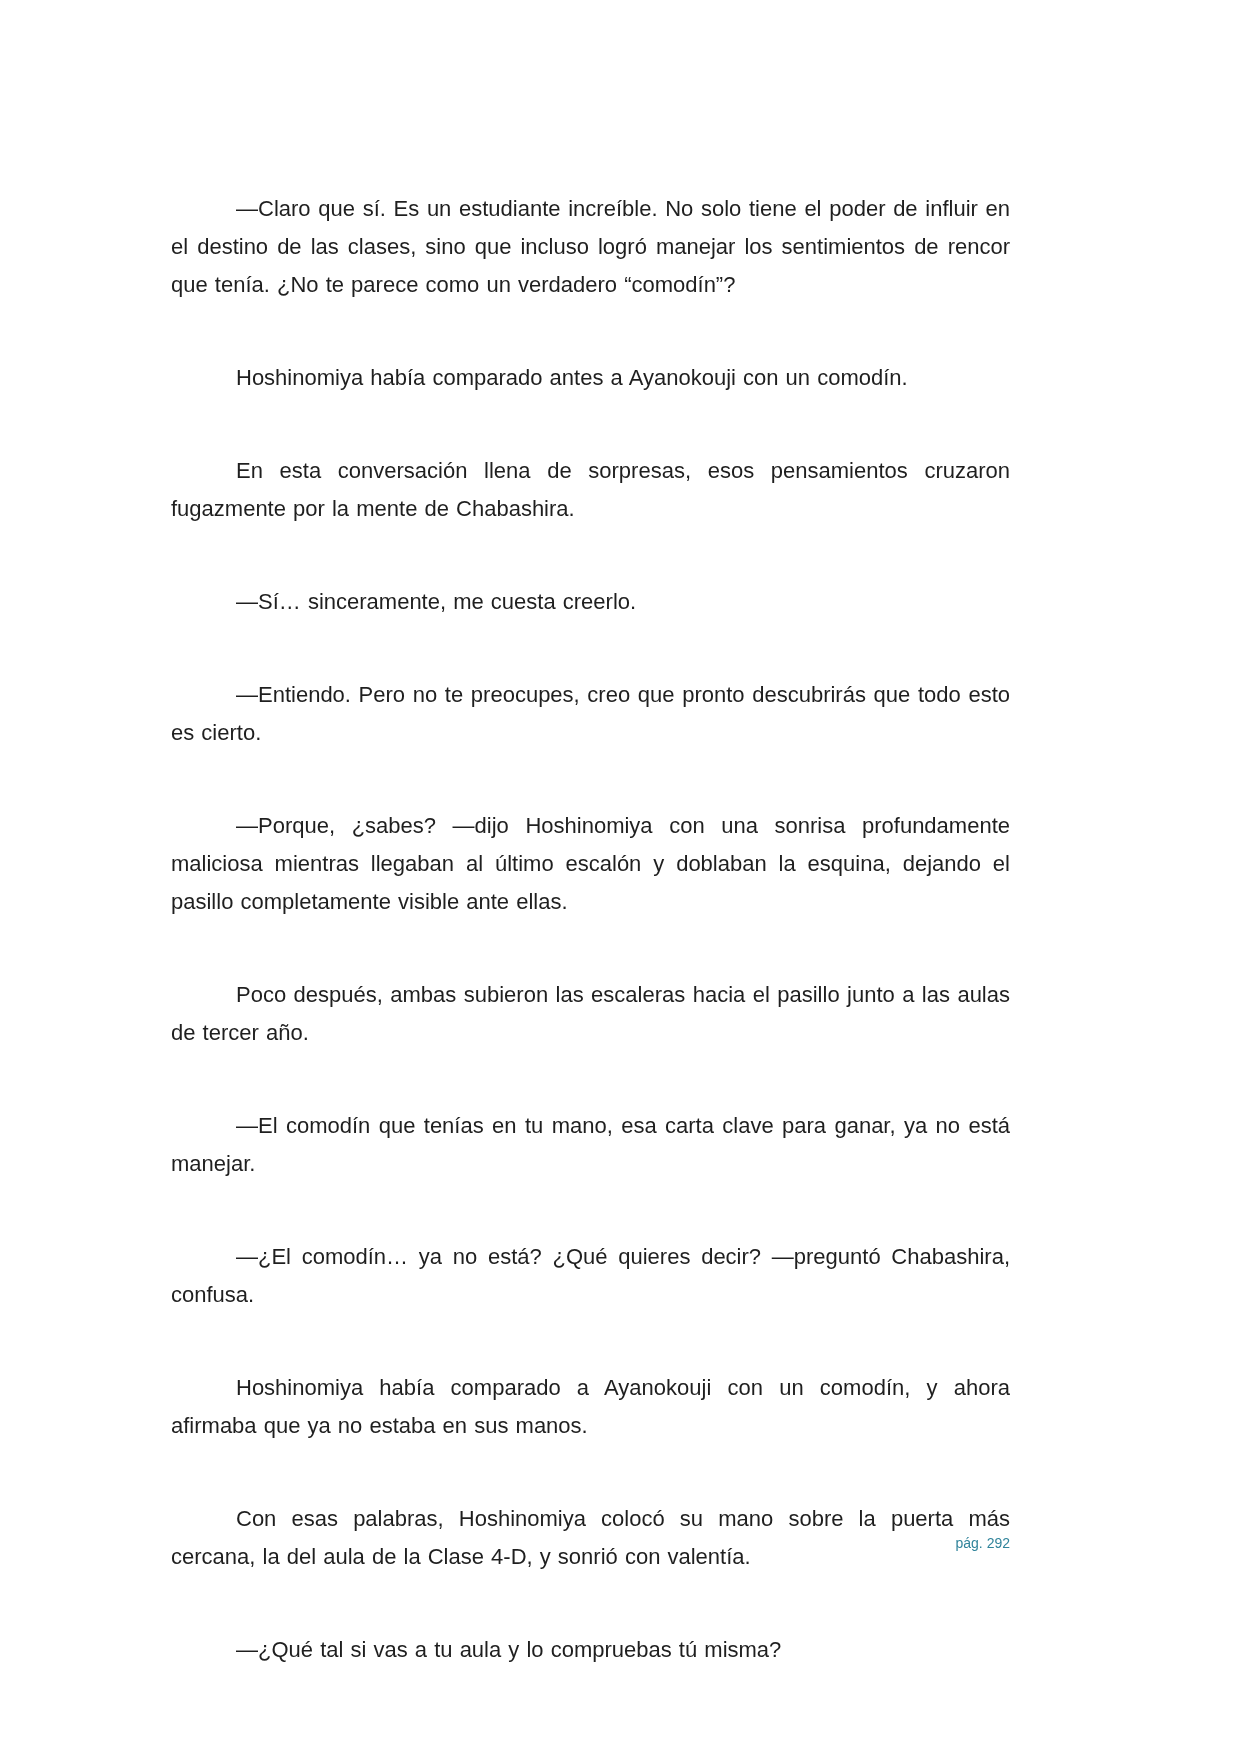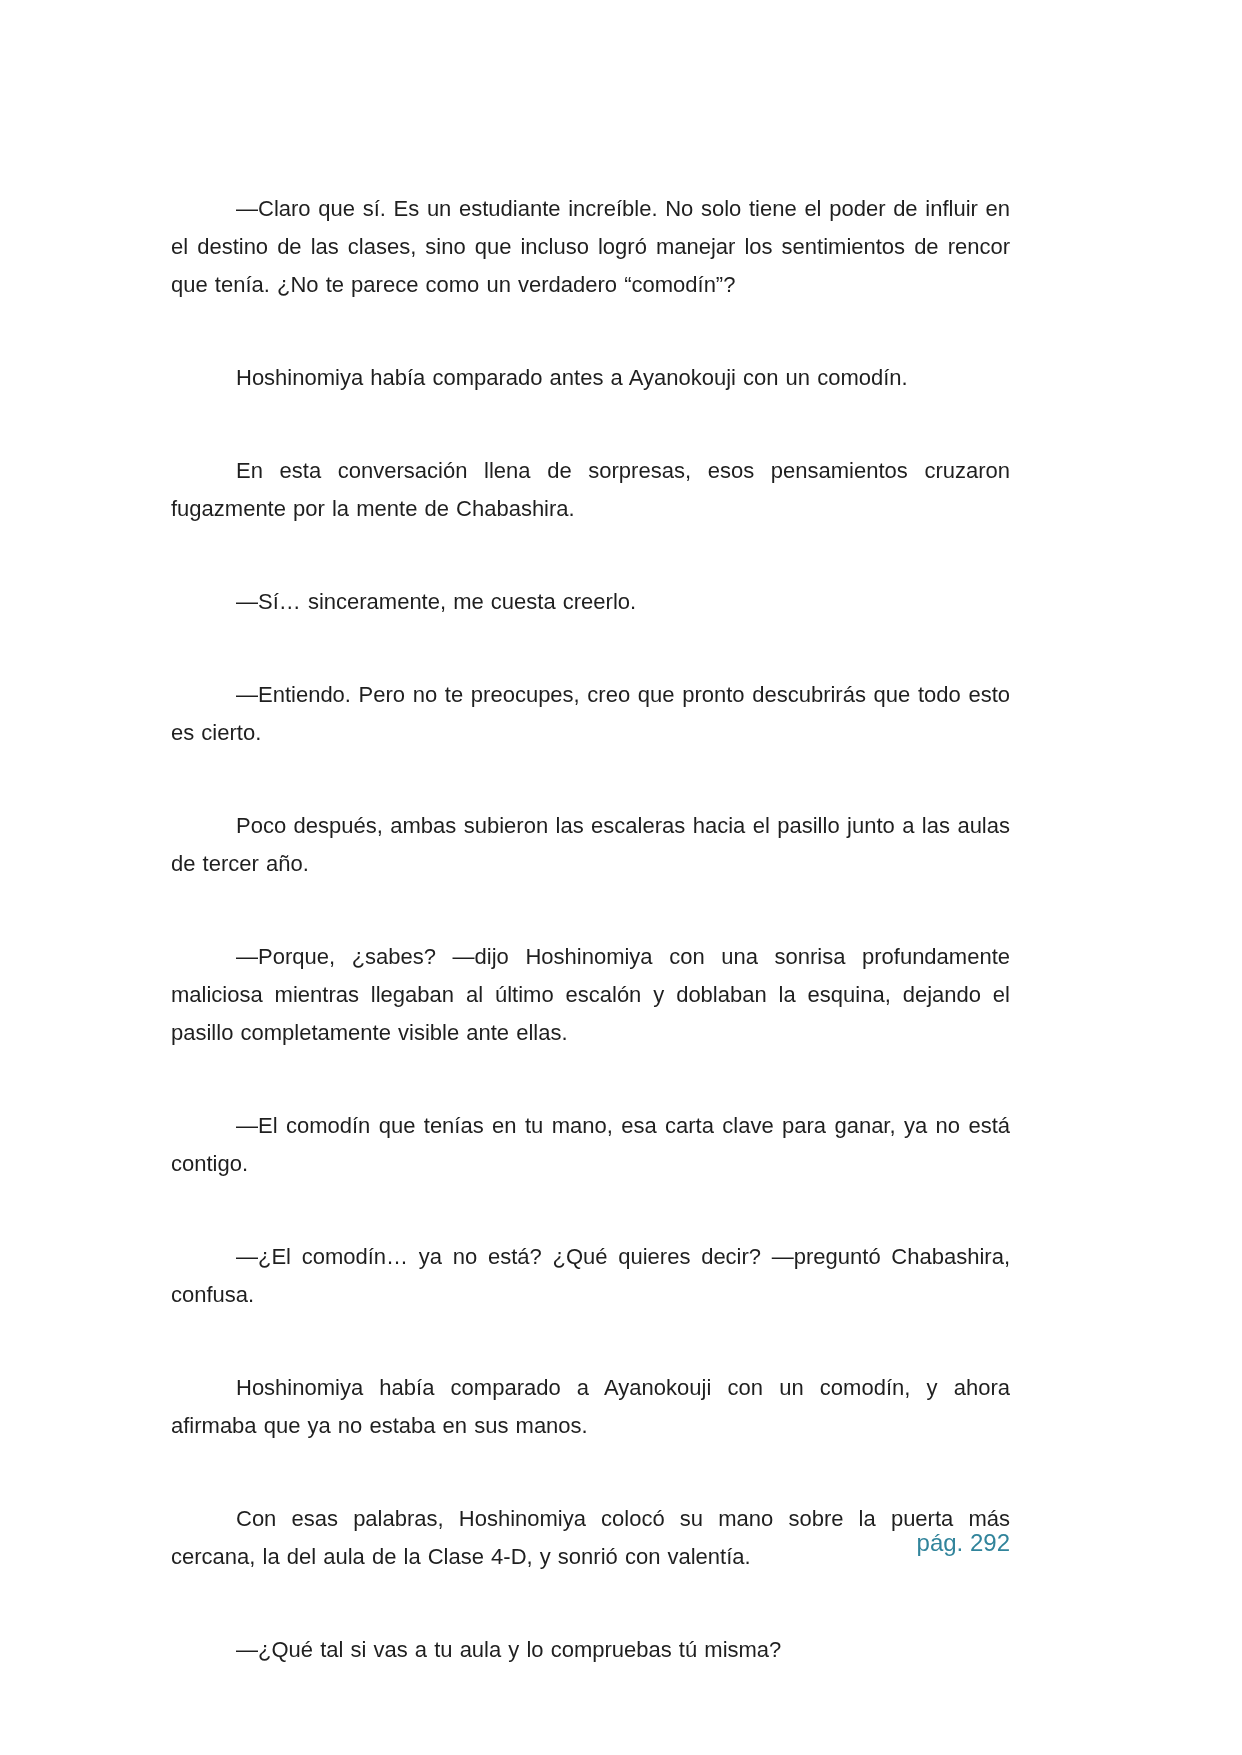--- a/index.html
+++ b/index.html
@@ -25,39 +25,39 @@
     text-align: justify;
     text-indent: 65px;
     margin: 0 0 21px 0;
     color: #1f1f1f;
     word-spacing: 1px;
   }
   .footer {
     position: absolute;
     right: 232px;
     top: 1480px;
-    font-size: 24px;
+    font-size: 14px;
     line-height: 24px;
     color: #31849B;
     margin-left: 32px;
   }
 </style>
 </head>
 <body>
 
 <div class="page">
   <div class="content">
     <p>—Claro que sí. Es un estudiante increíble. No solo tiene el poder de influir en el destino de las clases, sino que incluso logró manejar los sentimientos de rencor que tenía. ¿No te parece como un verdadero “comodín”?</p>
     <p>Hoshinomiya había comparado antes a Ayanokouji con un comodín.</p>
     <p>En esta conversación llena de sorpresas, esos pensamientos cruzaron fugazmente por la mente de Chabashira.</p>
     <p>—Sí… sinceramente, me cuesta creerlo.</p>
     <p>—Entiendo. Pero no te preocupes, creo que pronto descubrirás que todo esto es cierto.</p>
+    <p>—Porque, ¿sabes? —dijo Hoshinomiya con una sonrisa profundamente maliciosa mientras llegaban al último escalón y doblaban la esquina, dejando el pasillo completamente visible ante ellas.</p>
     <p>Poco después, ambas subieron las escaleras hacia el pasillo junto a las aulas de tercer año.</p>
-    <p>—Porque, ¿sabes? —dijo Hoshinomiya con una sonrisa profundamente maliciosa mientras llegaban al último escalón y doblaban la esquina, dejando el pasillo completamente visible ante ellas.</p>
-    <p>—El comodín que tenías en tu mano, esa carta clave para ganar, ya no está contigo.</p>
+    <p>—El comodín que tenías en tu mano, esa carta clave para ganar, ya no está manejar.</p>
     <p>—¿El comodín… ya no está? ¿Qué quieres decir? —preguntó Chabashira, confusa.</p>
     <p>Hoshinomiya había comparado a Ayanokouji con un comodín, y ahora afirmaba que ya no estaba en sus manos.</p>
     <p>Con esas palabras, Hoshinomiya colocó su mano sobre la puerta más cercana, la del aula de la Clase 4-D, y sonrió con valentía.</p>
     <p>—¿Qué tal si vas a tu aula y lo compruebas tú misma?</p>
   </div>
   <div class="footer">
     <span>pág. 292</span>
   </div>
 </div>
 

